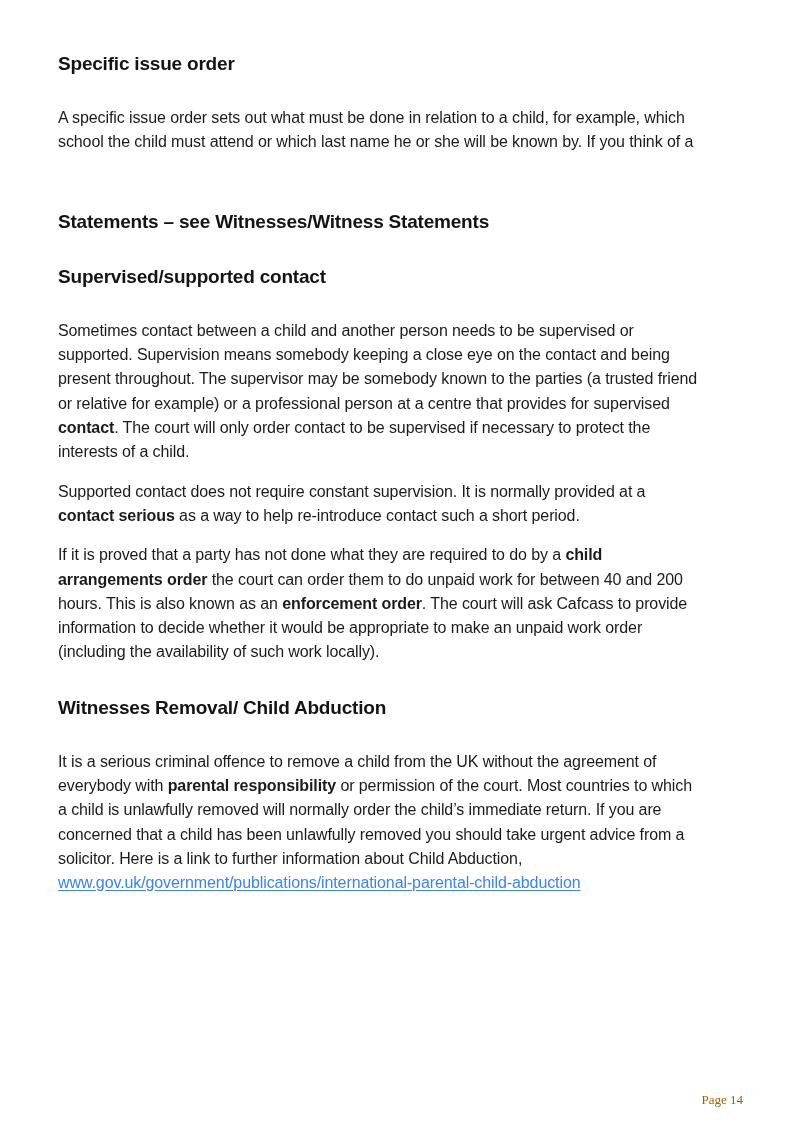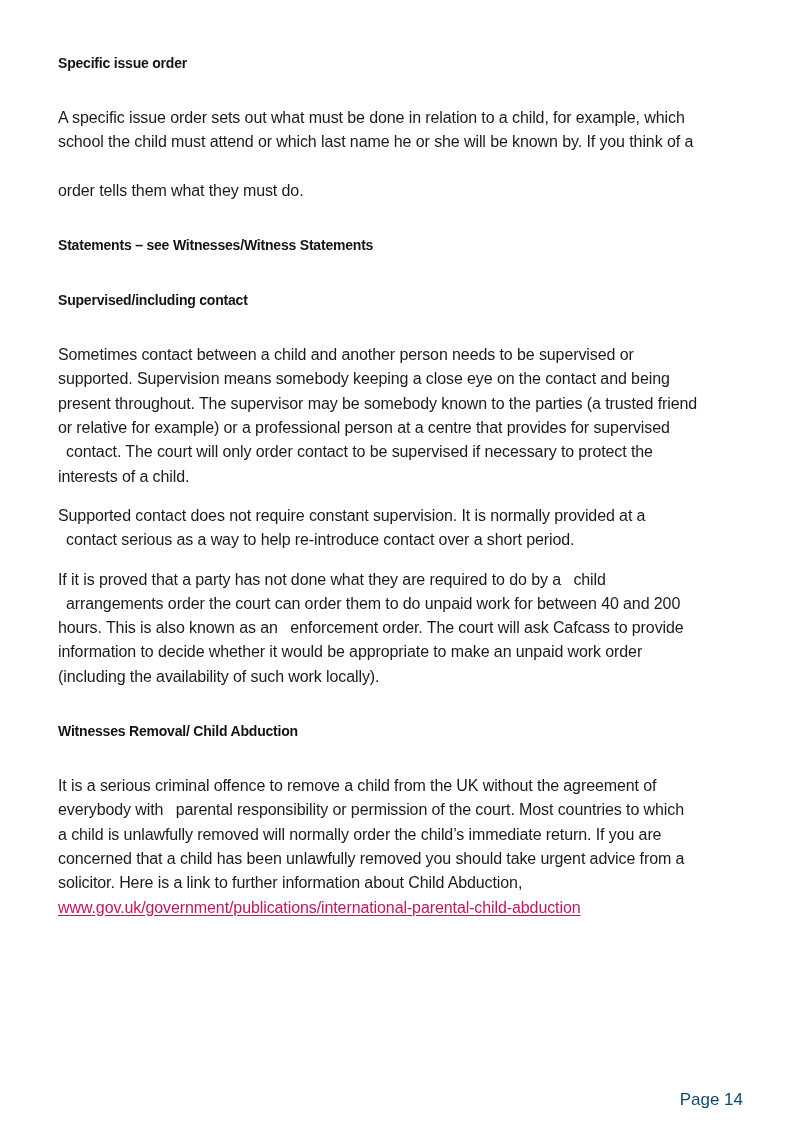--- a/index.html
+++ b/index.html
@@ -13,68 +13,68 @@
     height: 1130px;
     background: #ffffff;
     overflow: hidden;
     font-family: "Liberation Sans", sans-serif;
     color: #1b1b1b;
   }
   .content {
     padding: 51px 56px 0 58px;
   }
   .content h2 {
-    font-size: 14px;
+    font-size: 19px;
     line-height: 25px;
     font-weight: 700;
     letter-spacing: -0.2px;
     color: #141414;
     margin: 30px 0;
     white-space: nowrap;
   }
   .content h2:first-child {
     margin-top: 0;
   }
   .content p {
     font-size: 16px;
     line-height: 24.3px;
     letter-spacing: -0.1px;
     margin: 15px 0;
     white-space: nowrap;
   }
   .content strong {
-    font-weight: 400;
-    margin-left: 8px;
+    font-weight: 700;
   }
   .content a {
-    color: #be185d;
+    color: #3b82f6;
     text-decoration: underline;
     text-underline-offset: 2px;
     cursor: pointer;
   }
   .footer {
     position: absolute;
     top: 1091px;
     right: 57px;
-    font-size: 17px;
+    font-size: 13px;
     line-height: 18px;
-    color: #0c4a6e;
+    color: #a16207;
+    font-family: Liberation Serif, serif;
   }
 </style>
 </head>
 <body>
 
 <div class="page">
   <main class="content" id="doc">
       <h2>Specific issue order</h2>
-      <p><span>A specific issue order sets out what must be done in relation to a child, for example, which</span><br><span>school the child must attend or which last name he or she will be known by. If you think of a</span><br><br><span>order tells them what they must do.</span></p>
+      <p><span>A specific issue order sets out what must be done in relation to a child, for example, which</span><br><span>school the child must attend or which last name he or she will be known by. If you think of a</span><br><br></p>
       <h2>Statements – see Witnesses/Witness Statements</h2>
-      <h2>Supervised/including contact</h2>
+      <h2>Supervised/supported contact</h2>
       <p><span>Sometimes contact between a child and another person needs to be supervised or</span><br><span>supported. Supervision means somebody keeping a close eye on the contact and being</span><br><span>present throughout. The supervisor may be somebody known to the parties (a trusted friend</span><br><span>or relative for example) or a professional person at a centre that provides for supervised</span><br><strong>contact</strong><span>. The court will only order contact to be supervised if necessary to protect the</span><br><span>interests of a child.</span></p>
-      <p><span>Supported contact does not require constant supervision. It is normally provided at a</span><br><strong>contact serious</strong><span> as a way to help re-introduce contact over a short period.</span></p>
+      <p><span>Supported contact does not require constant supervision. It is normally provided at a</span><br><strong>contact serious</strong><span> as a way to help re-introduce contact such a short period.</span></p>
       <p><span>If it is proved that a party has not done what they are required to do by a </span><strong>child</strong><br><strong>arrangements order</strong><span> the court can order them to do unpaid work for between 40 and 200</span><br><span>hours. This is also known as an </span><strong>enforcement order</strong><span>. The court will ask Cafcass to provide</span><br><span>information to decide whether it would be appropriate to make an unpaid work order</span><br><span>(including the availability of such work locally).</span></p>
       <h2>Witnesses Removal/ Child Abduction</h2>
       <p><span>It is a serious criminal offence to remove a child from the UK without the agreement of</span><br><span>everybody with </span><strong>parental responsibility</strong><span> or permission of the court. Most countries to which</span><br><span>a child is unlawfully removed will normally order the child’s immediate return. If you are</span><br><span>concerned that a child has been unlawfully removed you should take urgent advice from a</span><br><span>solicitor. Here is a link to further information about Child Abduction,</span><br><a href="#">www.gov.uk/government/publications/international-parental-child-abduction</a></p>
     </main>
   <div class="footer">
     <span>Page 14</span>
   </div>
 </div>
 
 </body></html>

